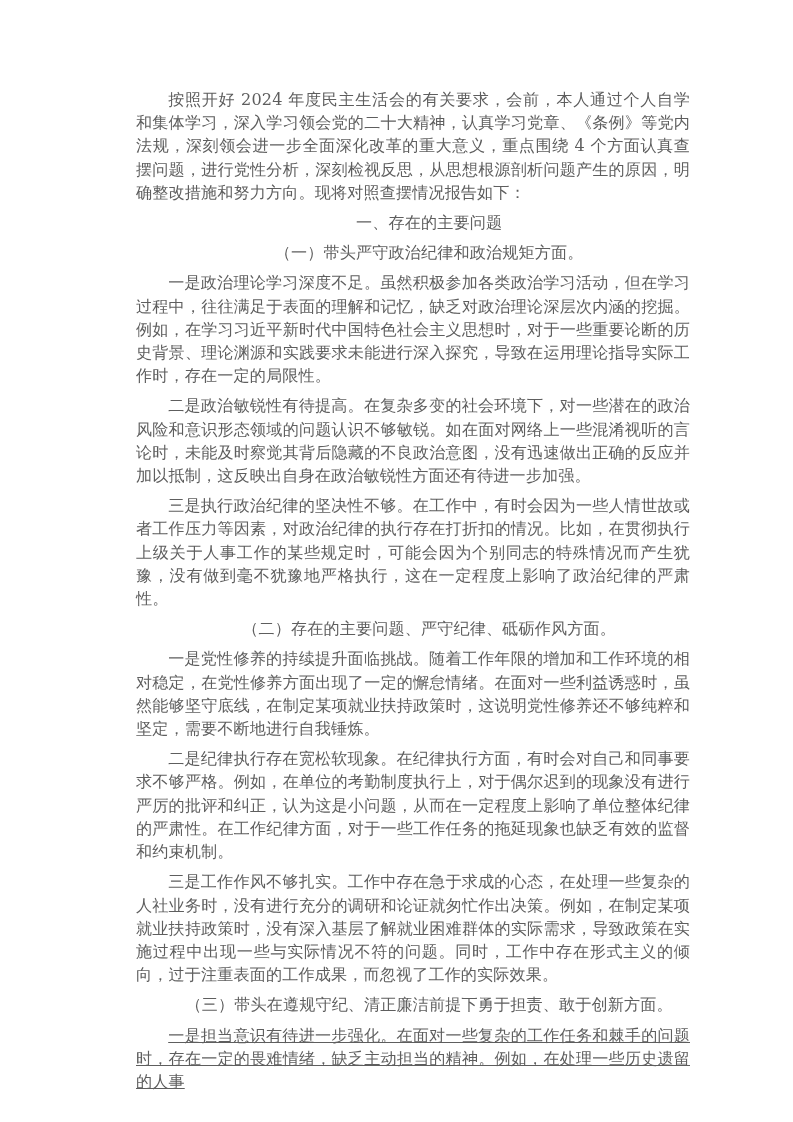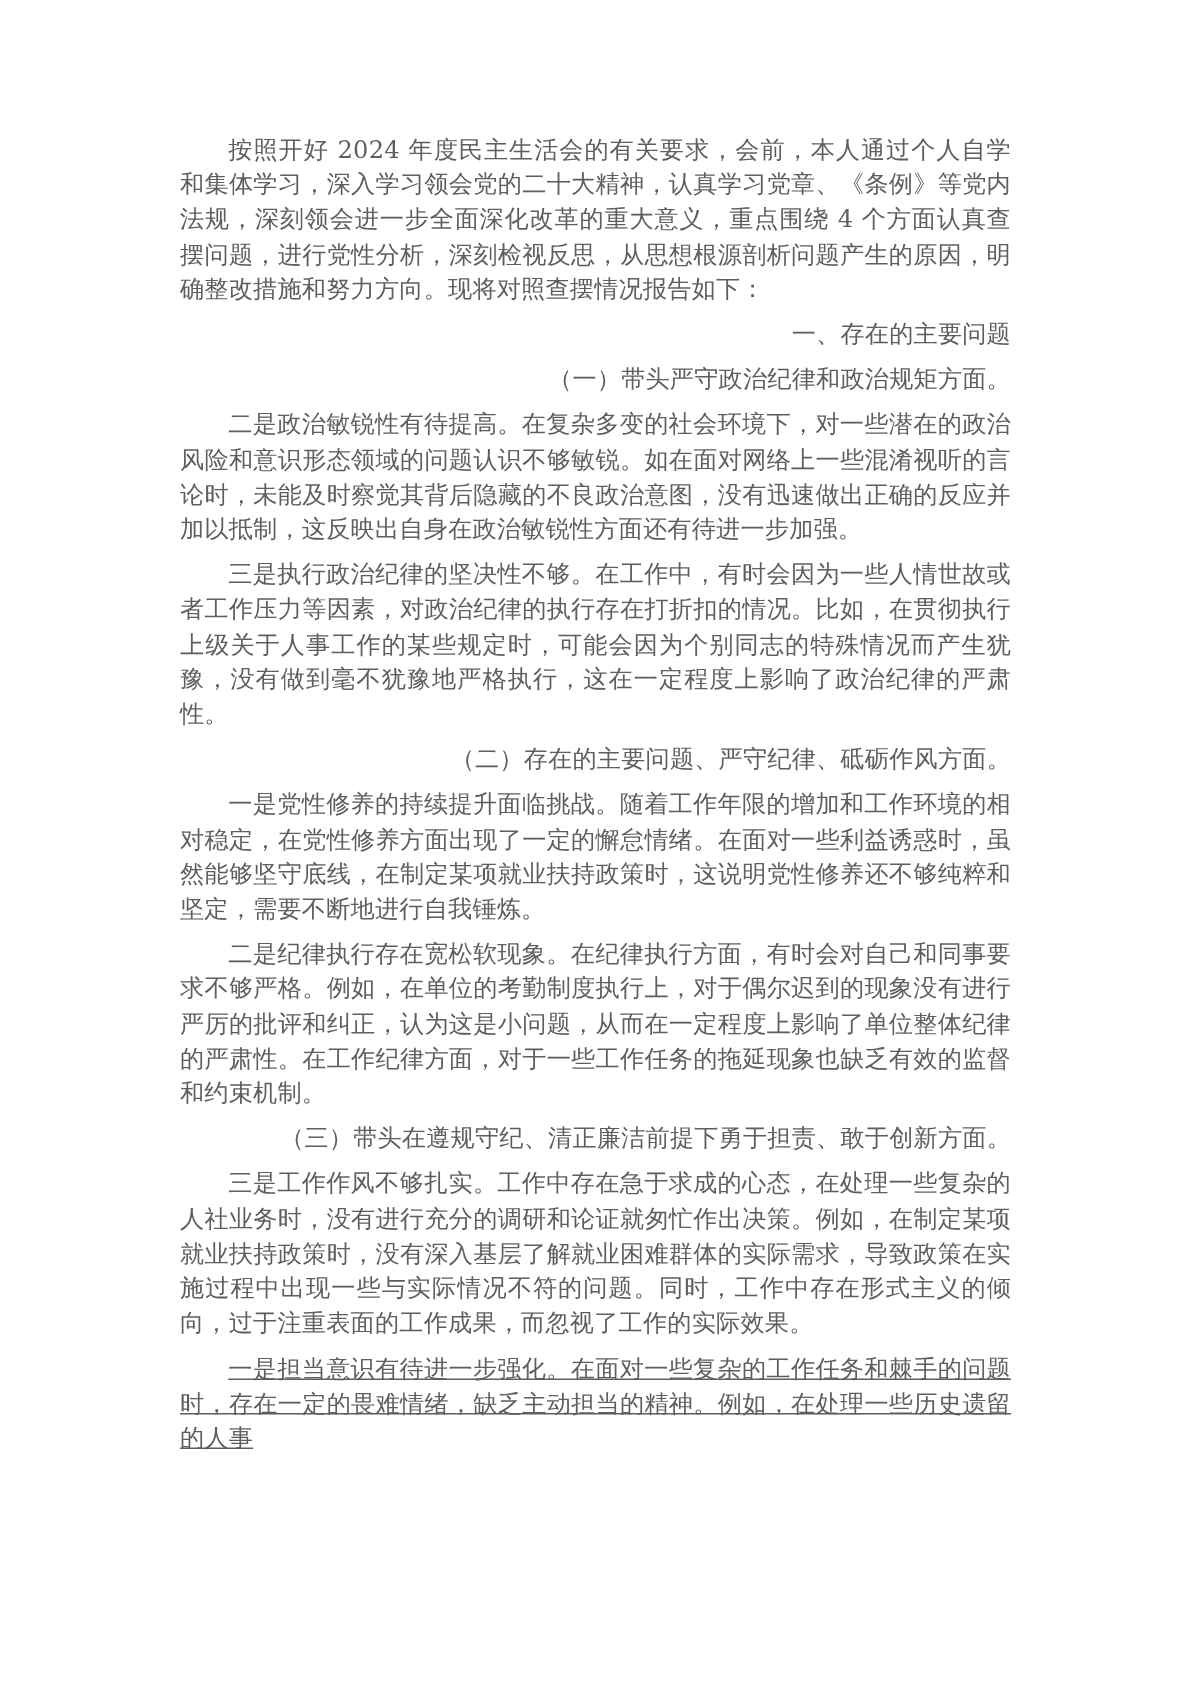--- a/index.html
+++ b/index.html
@@ -9,21 +9,21 @@
   }
   body {
     width: 793px;
     height: 1122px;
     position: relative;
     overflow: hidden;
     font-family: "DejaVu Serif", "Liberation Serif", serif;
   }
   #page {
     position: absolute;
-    left: 0;
+    left: 16px;
     top: 0;
     width: 672px;
     height: 1122px;
     background: #ffffff;
   }
   #doc-body {
     position: absolute;
     left: 120px;
     top: 88px;
     width: 554px;
@@ -42,35 +42,36 @@
   }
   p.para:last-child {
     margin-bottom: 0;
     text-decoration: underline;
   }
   p.heading {
     margin: 0 0 7px 0;
     font-size: 16.1px;
     line-height: 23.2px;
     color: #5e5e5e;
-    text-align: right;
+    text-align: center;
     text-indent: 2em;
     letter-spacing: 0.15px;
   }
 </style>
 </head>
 <body>
 
 <div id="page">
   <div id="doc-body">
       <p class="para">按照开好 2024 年度民主生活会的有关要求，会前，本人通过个人自学和集体学习，深入学习领会党的二十大精神，认真学习党章、《条例》等党内法规，深刻领会进一步全面深化改革的重大意义，重点围绕 4 个方面认真查摆问题，进行党性分析，深刻检视反思，从思想根源剖析问题产生的原因，明确整改措施和努力方向。现将对照查摆情况报告如下：</p>
       <p class="para heading">一、存在的主要问题</p>
       <p class="para heading">（一）带头严守政治纪律和政治规矩方面。</p>
+      <p class="para">一是政治理论学习深度不足。虽然积极参加各类政治学习活动，但在学习过程中，往往满足于表面的理解和记忆，缺乏对政治理论深层次内涵的挖掘。例如，在学习习近平新时代中国特色社会主义思想时，对于一些重要论断的历史背景、理论渊源和实践要求未能进行深入探究，导致在运用理论指导实际工作时，存在一定的局限性。</p>
       <p class="para">二是政治敏锐性有待提高。在复杂多变的社会环境下，对一些潜在的政治风险和意识形态领域的问题认识不够敏锐。如在面对网络上一些混淆视听的言论时，未能及时察觉其背后隐藏的不良政治意图，没有迅速做出正确的反应并加以抵制，这反映出自身在政治敏锐性方面还有待进一步加强。</p>
       <p class="para">三是执行政治纪律的坚决性不够。在工作中，有时会因为一些人情世故或者工作压力等因素，对政治纪律的执行存在打折扣的情况。比如，在贯彻执行上级关于人事工作的某些规定时，可能会因为个别同志的特殊情况而产生犹豫，没有做到毫不犹豫地严格执行，这在一定程度上影响了政治纪律的严肃性。</p>
       <p class="para heading">（二）存在的主要问题、严守纪律、砥砺作风方面。</p>
       <p class="para">一是党性修养的持续提升面临挑战。随着工作年限的增加和工作环境的相对稳定，在党性修养方面出现了一定的懈怠情绪。在面对一些利益诱惑时，虽然能够坚守底线，在制定某项就业扶持政策时，这说明党性修养还不够纯粹和坚定，需要不断地进行自我锤炼。</p>
       <p class="para">二是纪律执行存在宽松软现象。在纪律执行方面，有时会对自己和同事要求不够严格。例如，在单位的考勤制度执行上，对于偶尔迟到的现象没有进行严厉的批评和纠正，认为这是小问题，从而在一定程度上影响了单位整体纪律的严肃性。在工作纪律方面，对于一些工作任务的拖延现象也缺乏有效的监督和约束机制。</p>
+      <p class="para">三是工作作风不够扎实。工作中存在急于求成的心态，在处理一些复杂的人社业务时，没有进行充分的调研和论证就匆忙作出决策。例如，在制定某项就业扶持政策时，没有深入基层了解就业困难群体的实际需求，导致政策在实施过程中出现一些与实际情况不符的问题。同时，工作中存在形式主义的倾向，过于注重表面的工作成果，而忽视了工作的实际效果。</p>
       <p class="para heading">（三）带头在遵规守纪、清正廉洁前提下勇于担责、敢于创新方面。</p>
-      <p class="para">三是工作作风不够扎实。工作中存在急于求成的心态，在处理一些复杂的人社业务时，没有进行充分的调研和论证就匆忙作出决策。例如，在制定某项就业扶持政策时，没有深入基层了解就业困难群体的实际需求，导致政策在实施过程中出现一些与实际情况不符的问题。同时，工作中存在形式主义的倾向，过于注重表面的工作成果，而忽视了工作的实际效果。</p>
       <p class="para">一是担当意识有待进一步强化。在面对一些复杂的工作任务和棘手的问题时，存在一定的畏难情绪，缺乏主动担当的精神。例如，在处理一些历史遗留的人事</p>
     </div>
 </div>
 
 </body></html>

